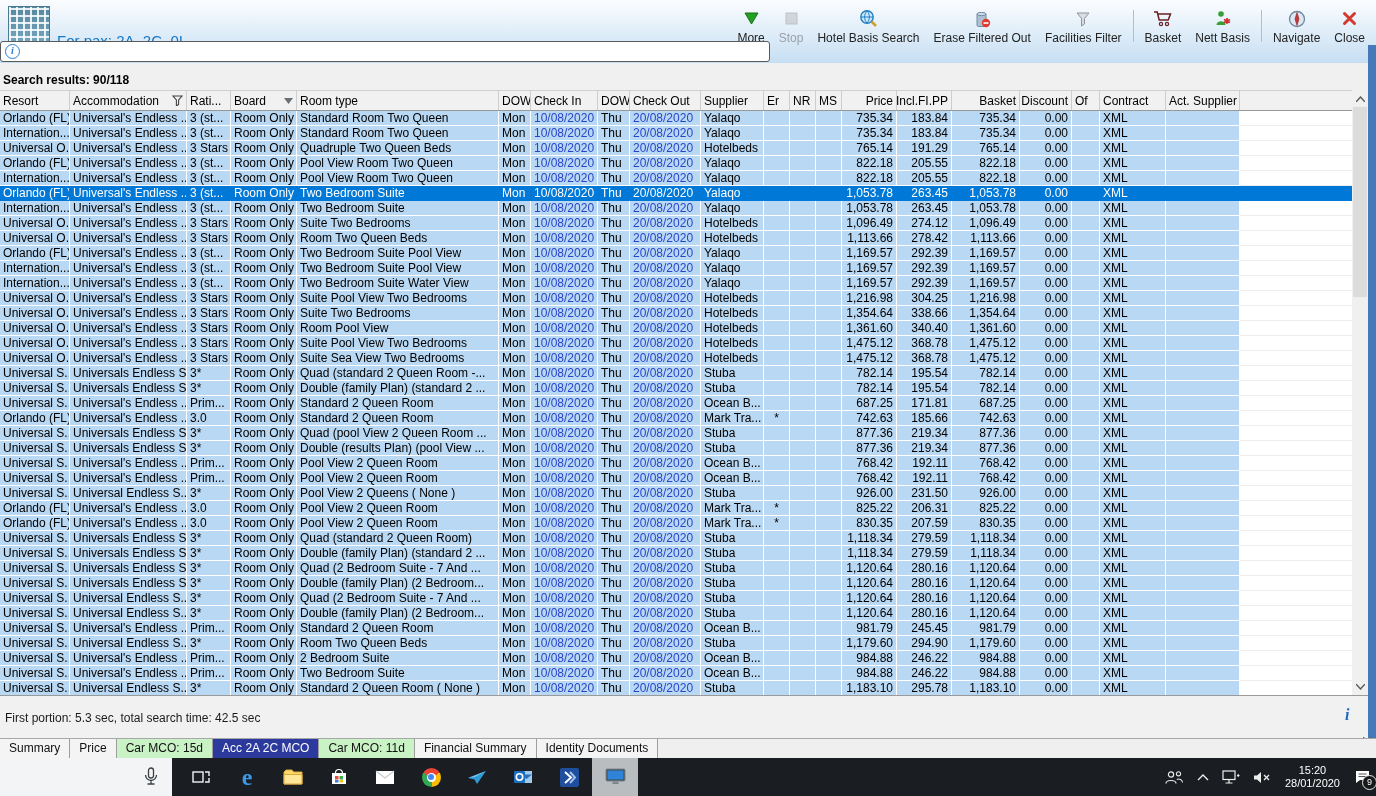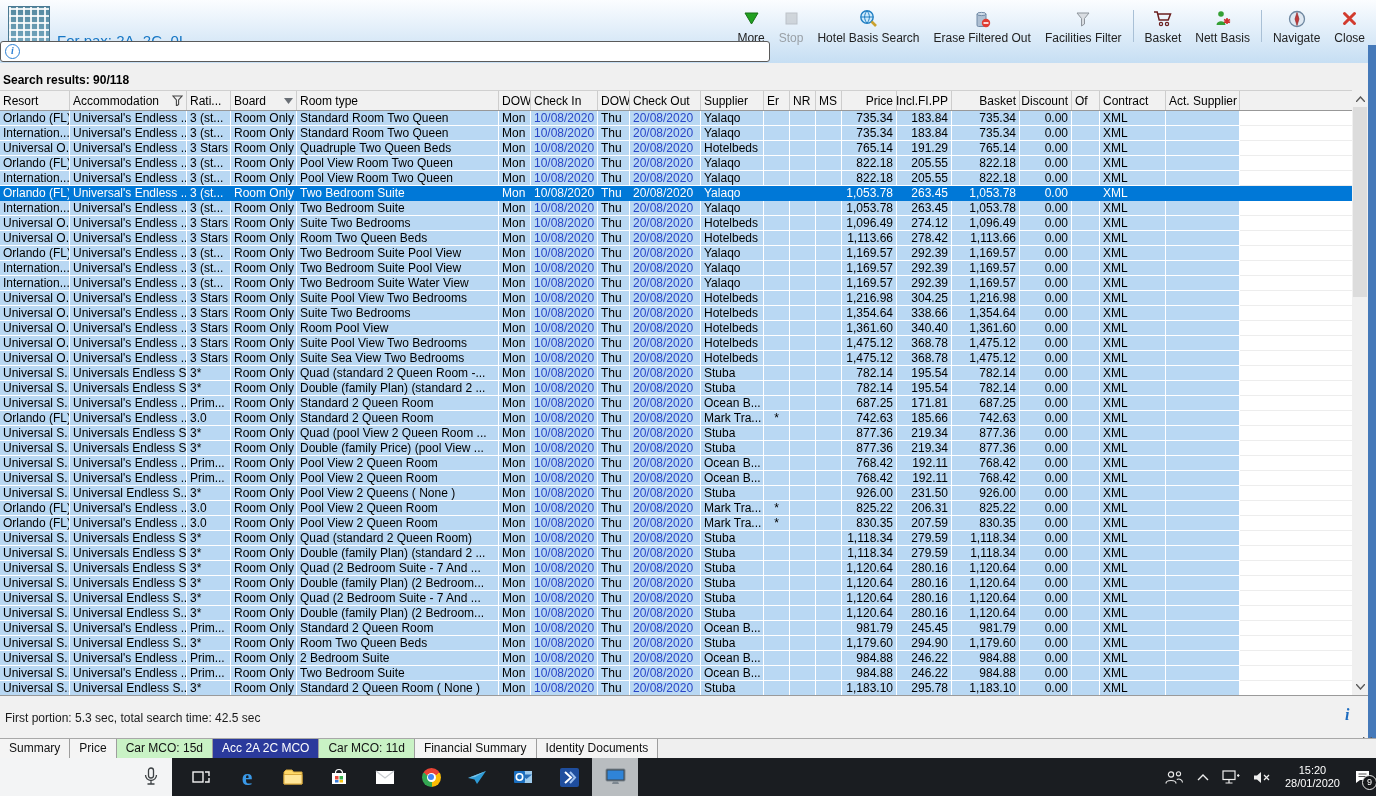--- a/index.html
+++ b/index.html
@@ -782,21 +782,21 @@
           <div class="cell" style="width: 28px;"></div>
           <div class="cell" style="width: 66px;">XML</div>
           <div class="cell" style="width: 74px;"></div>
           <div class="cell fill" style="width: 112px;"></div>
         </div>
         <div class="row">
           <div class="cell" style="width: 70px;">Universal S...</div>
           <div class="cell" style="width: 117px;">Universals Endless S...</div>
           <div class="cell" style="width: 44px;">3*</div>
           <div class="cell" style="width: 66px;">Room Only</div>
-          <div class="cell" style="width: 202px;">Double (family Price) (pool View ...</div>
+          <div class="cell" style="width: 202px;">Double (results Plan) (pool View ...</div>
           <div class="cell" style="width: 32px;">Mon</div>
           <div class="cell date" style="width: 67px;">10/08/2020</div>
           <div class="cell" style="width: 32px;">Thu</div>
           <div class="cell date" style="width: 71px;">20/08/2020</div>
           <div class="cell" style="width: 63px;">Stuba</div>
           <div class="cell c" style="width: 26px;"></div>
           <div class="cell c" style="width: 26px;"></div>
           <div class="cell c" style="width: 26px;"></div>
           <div class="cell r" style="width: 55px;">877.36</div>
           <div class="cell r" style="width: 55px;">219.34</div>

